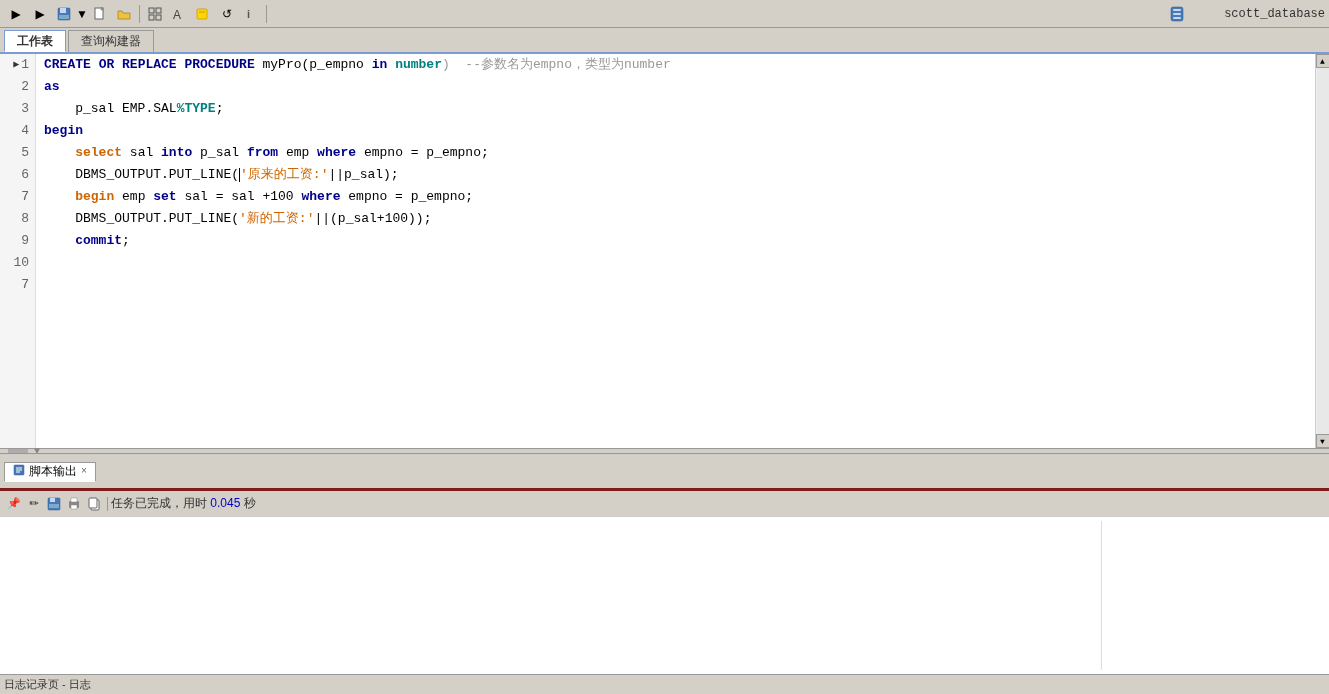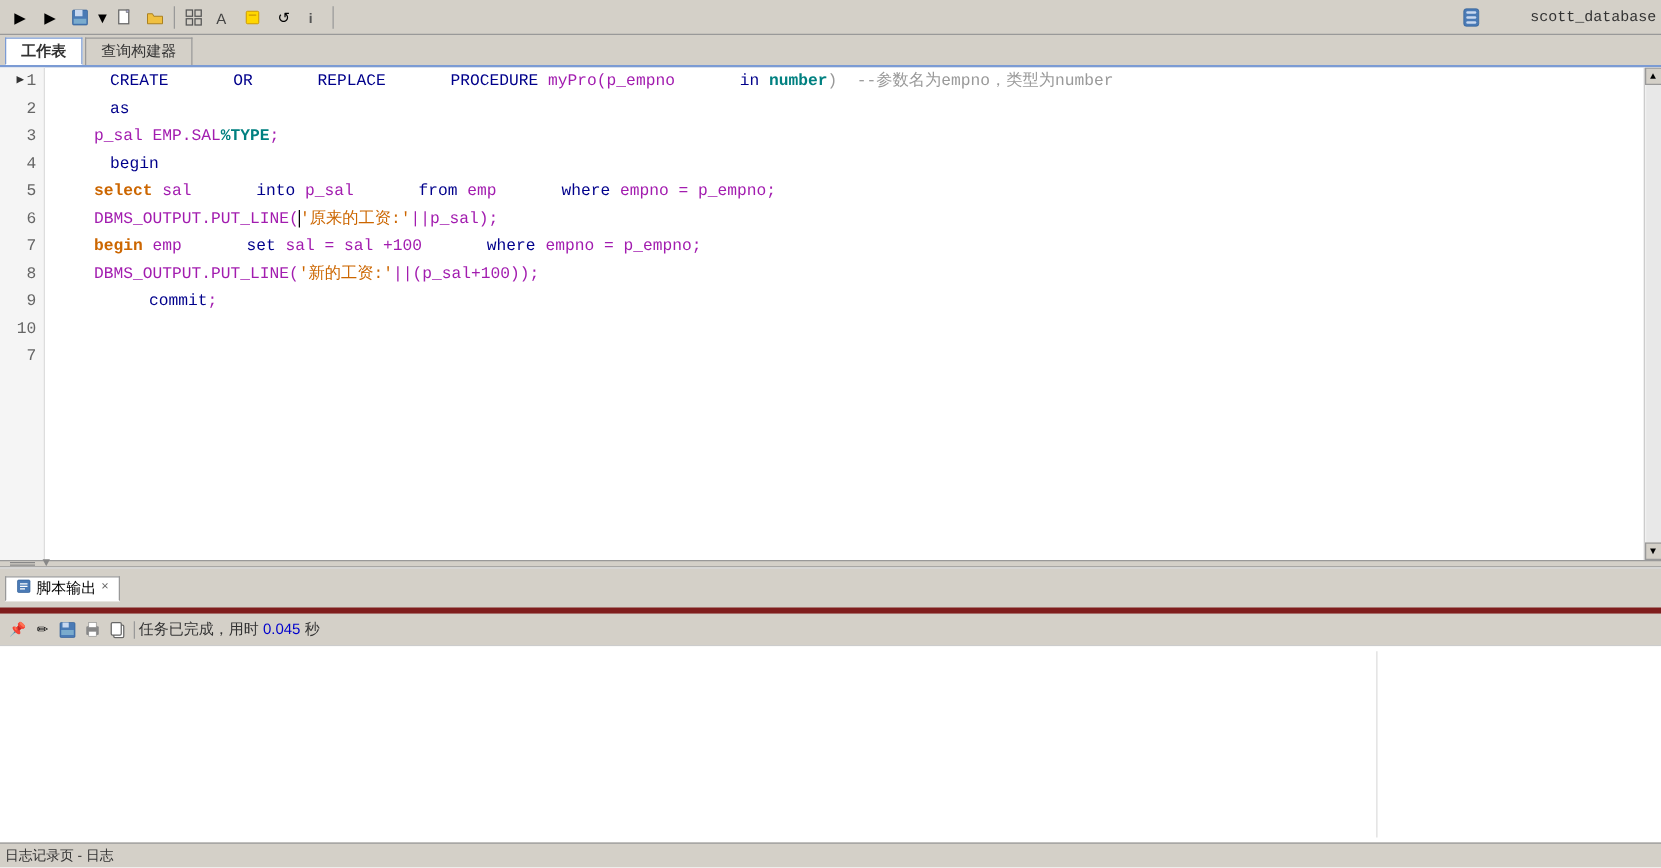--- a/index.html
+++ b/index.html
@@ -120,26 +120,26 @@
       line-height: 22px;
       padding-left: 8px;
       font-size: 13px;
       font-family: 'Courier New', monospace;
       white-space: pre;
       display: flex;
       align-items: center;
     }
 
     
-    .kw-blue { color: #00008b; font-weight: normal; margin-left: 44px; }
+    .kw-blue { color: #00008b; font-weight: bold; }
     .kw-orange { color: #cc6600; font-weight: bold; }
     .kw-teal { color: #008080; font-weight: bold; }
     .comment { color: #999; }
     .str-orange { color: #cc6600; }
-    .normal { color: #a21caf; }
+    .normal { color: #000000; }
 
     
     .scrollbar-area {
       width: 14px;
       background: #f0f0f0;
       border-left: 1px solid #ccc;
       display: flex;
       flex-direction: column;
       align-items: center;
     }
@@ -176,21 +176,21 @@
     .output-panel {
       background: #fff;
       display: flex;
       flex-direction: column;
       height: 220px;
       flex-shrink: 0;
       border-top: 1px solid #ccc;
     }
     .output-tab-bar {
       background: #d4d0c8;
-      border-bottom: 5px solid #7f1d1d;
+      border-bottom: 3px solid #7f1d1d;
       display: flex;
       align-items: center;
       height: 36px;
       padding-left: 4px;
     }
     .output-tab {
       display: flex;
       align-items: center;
       background: #fff;
       border: 1px solid #999;

